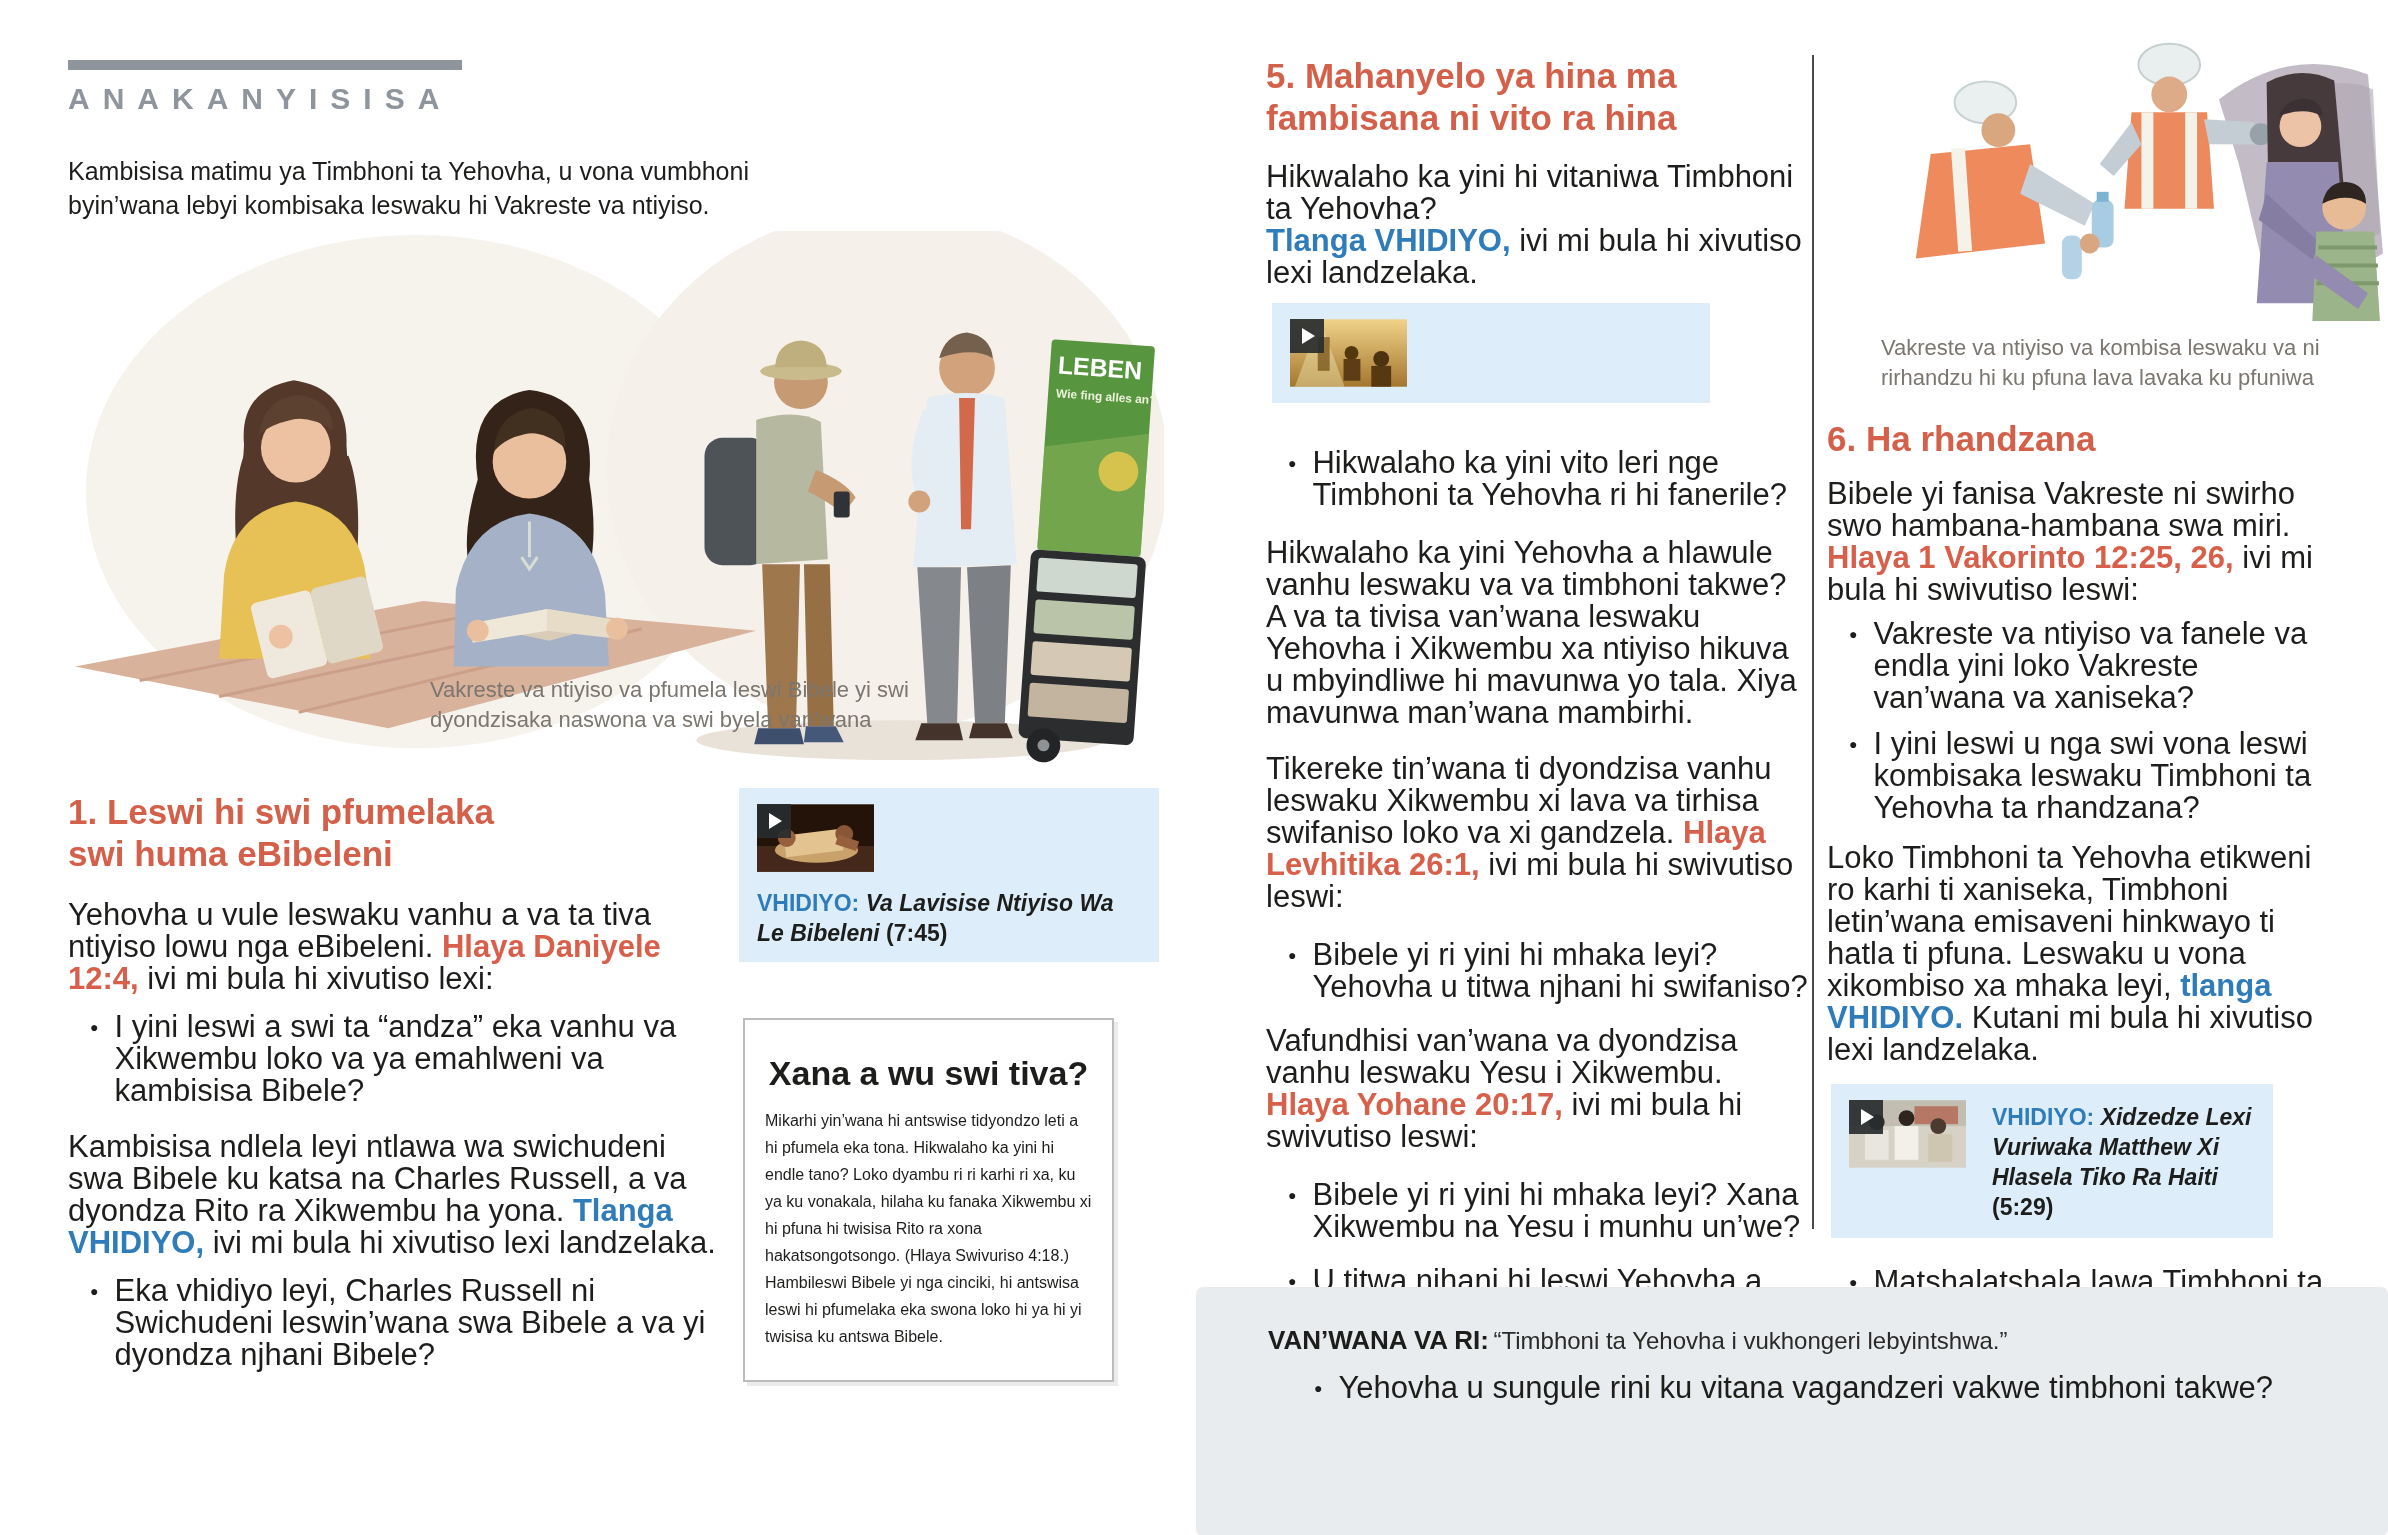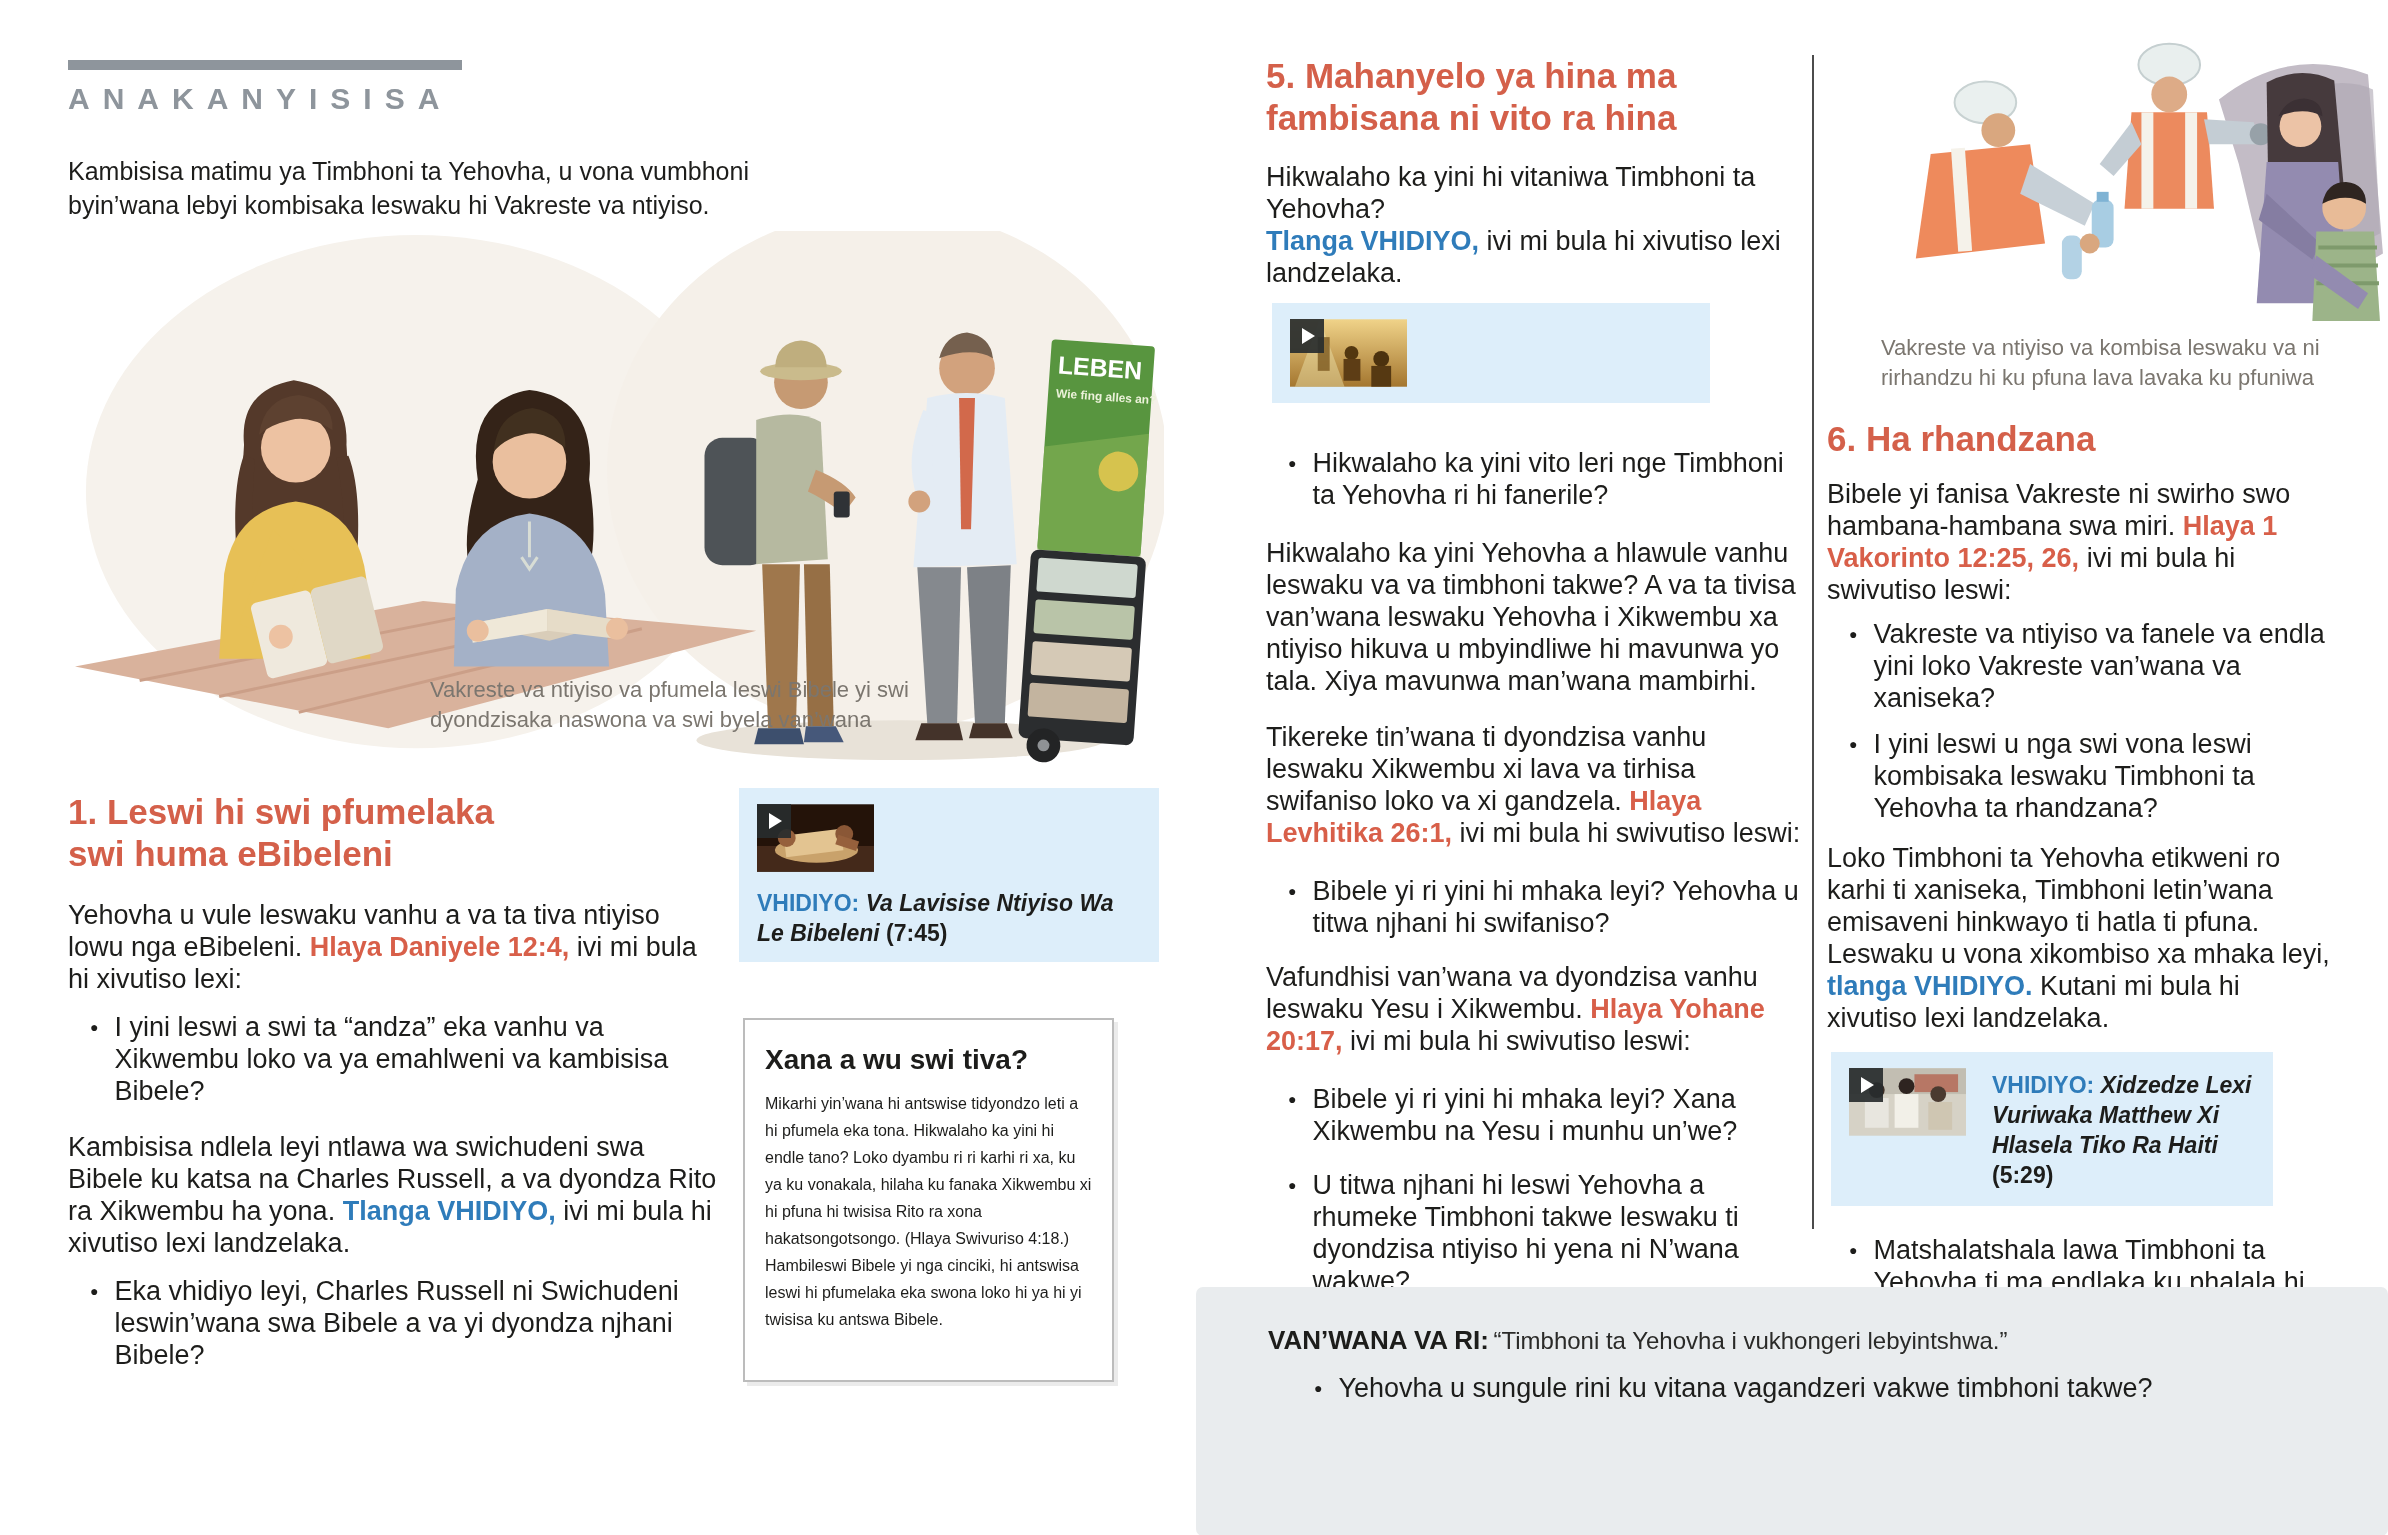--- a/index.html
+++ b/index.html
@@ -1,19 +1,19 @@
 <!DOCTYPE html>
 <html><head>
 <meta charset="utf-8">
 <style>
   html,body{margin:0;padding:0;background:#ffffff;}
   #page{position:relative;width:2388px;height:1535px;background:#ffffff;overflow:hidden;
         font-family:"Liberation Sans", sans-serif;color:#1d1d1b;}
   .abs{position:absolute;}
-  .body-text{font-size:27px;line-height:32px;color:#1d1d1b;}
+  .body-text{font-size:31px;line-height:32px;color:#1d1d1b;}
   .h-orange{color:#d4604a;font-weight:bold;font-size:35px;line-height:42px;margin:0;}
   .ref{color:#d85f49;font-weight:bold;}
   .vlink{color:#2f7cba;font-weight:bold;}
   p{margin:0;}
   .mt12{margin-top:12px}.mt14{margin-top:14px}.mt16{margin-top:16px}.mt18{margin-top:18px}
   .mt22{margin-top:22px}.mt24{margin-top:24px}.mt26{margin-top:26px}.mt28{margin-top:28px}.mt44{margin-top:44px}
 
   .bullet{display:flex;margin-left:22px;}
   .bullet::before{content:"●";font-size:14px;line-height:32px;margin-right:16px;flex:0 0 auto;}
 
@@ -29,21 +29,21 @@
   .vb-text{font-size:23px;line-height:30px;}
   .thumb{position:relative;width:117px;height:68px;flex:0 0 auto;}
   .thumb svg{display:block;width:117px;height:68px;}
   .play{position:absolute;left:0;top:0;width:34px;height:34px;background:rgba(40,44,46,.92);
         display:flex;align-items:center;justify-content:center;}
   .play::after{content:"";border-left:13px solid #fff;border-top:8px solid transparent;
         border-bottom:8px solid transparent;margin-left:3px;}
 
   .know{box-sizing:border-box;border:2px solid #bcbcbc;box-shadow:4px 4px 0 rgba(0,0,0,.08);
         background:#fff;padding:20px 20px;}
-  .know-title{font-size:28px;font-weight:bold;margin:4px 0 14px 0;}
+  .know-title{font-size:34px;font-weight:bold;margin:14px 0 14px 0;text-align:center;}
   .know-body{font-size:16px;line-height:27px;}
 
   .divider{width:2px;background:#4c4c4c;}
 
   .footerbox{background:#e9ecee;box-sizing:border-box;padding:38px 60px 0 72px;}
   .f-label{font-weight:bold;font-size:26px;}
   .f-quote{font-size:24px;color:#2a2a28;}
 </style>
 </head>
 <body>

